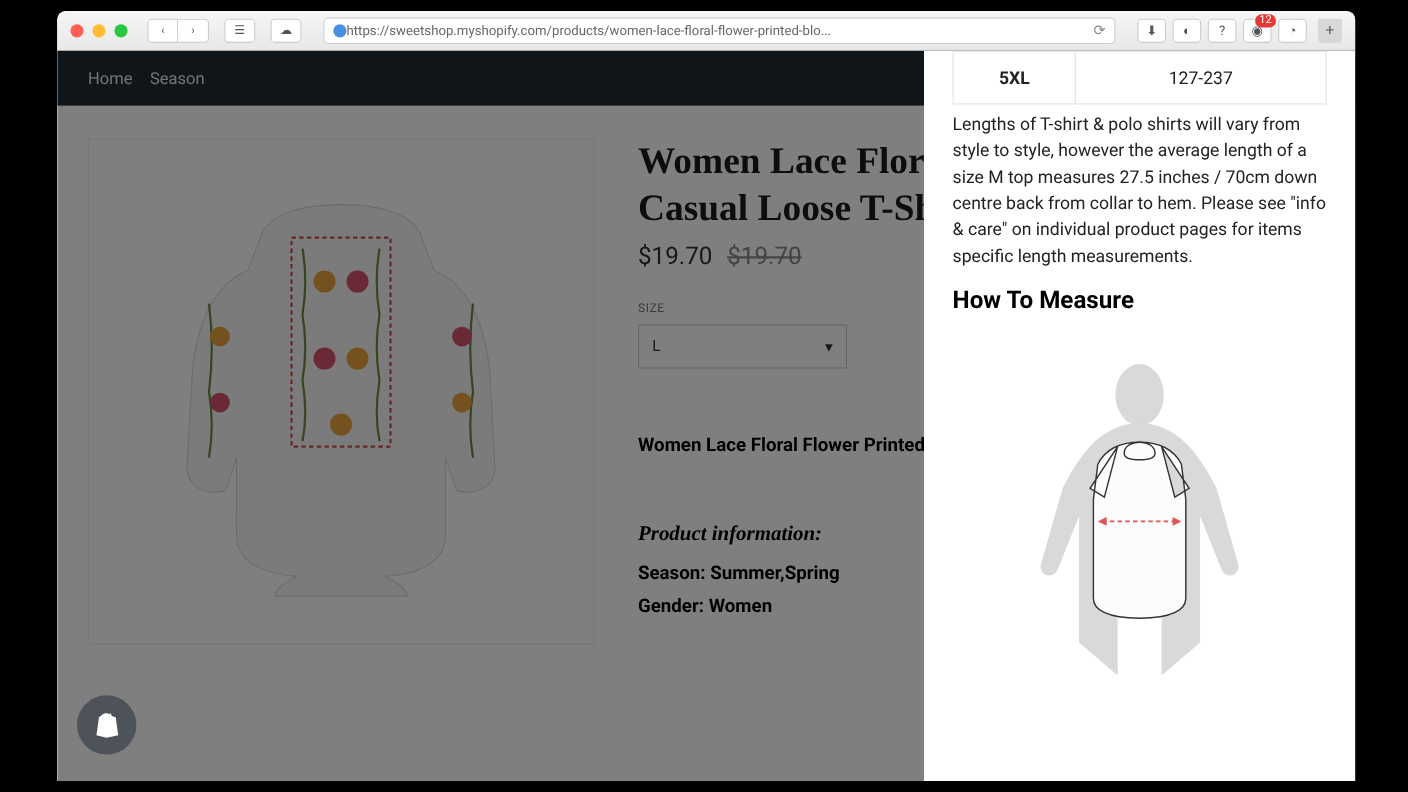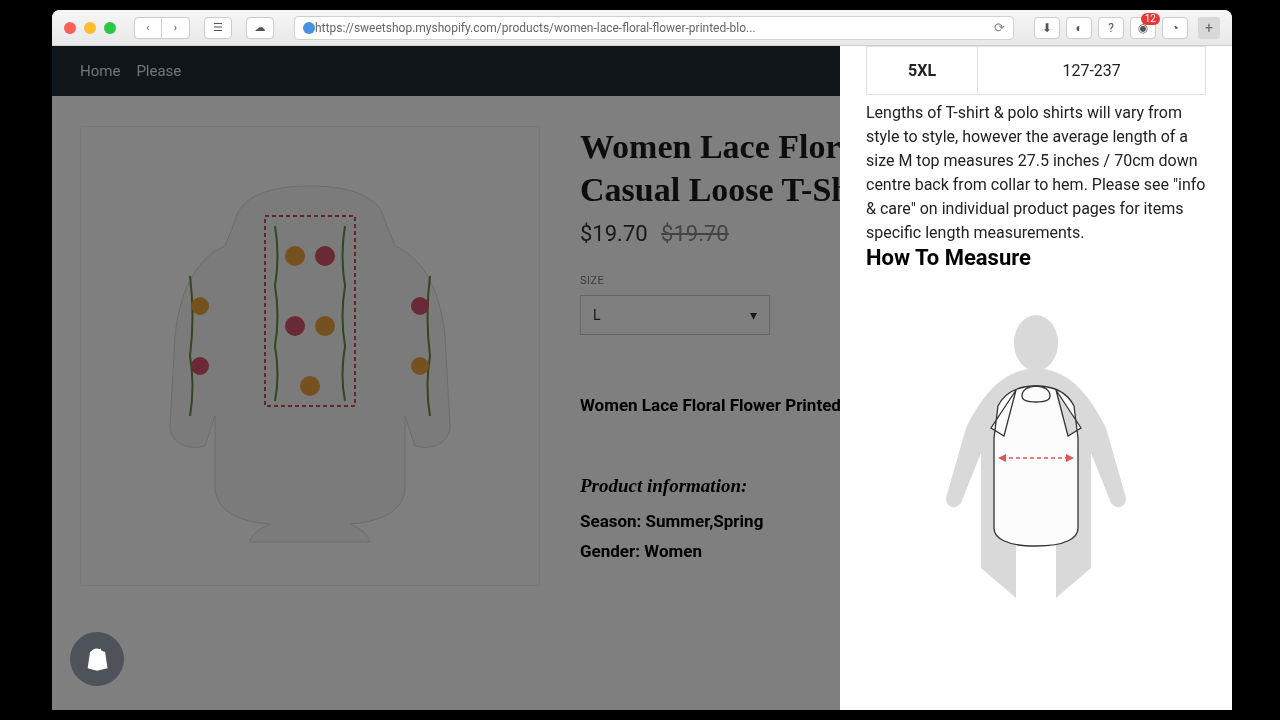--- a/index.html
+++ b/index.html
@@ -49,21 +49,21 @@
 
 
 .shopify-bubble { position:absolute; left:18px; bottom:24px; width:54px; height:54px; border-radius:50%; background:#4d5358; display:flex; align-items:center; justify-content:center; z-index:6; }
 .shopify-bubble svg { width:28px; height:28px; fill:#fff; }
 
 
 .drawer { position:absolute; top:0; right:0; width:392px; height:100%; background:#fff; z-index:10; padding:0 26px 20px; overflow:hidden; }
 .size-table { width:100%; border-collapse:collapse; margin-bottom:6px; }
 .size-table td { border:1px solid #e2e2e2; padding:14px 0; text-align:center; font-size:16px; color:#222; }
 .size-table td:first-child { font-weight:700; }
-.drawer-text { font-size:16px; line-height:1.5; color:#222; }
+.drawer-text { font-size:16px; line-height:1.5; color:#222; margin-bottom:16px; }
 .how-title { font-size:22px; font-weight:700; margin-bottom:28px; }
 .measure-fig { display:flex; justify-content:center; }
 .measure-fig svg { width:300px; height:300px; }
 </style>
 </head>
 <body>
 
 <div class="browser-window">
   <div class="browser-top">
     <div class="traffic-lights">
@@ -89,21 +89,21 @@
       <div class="ricon">◉<span class="badge">12</span></div>
       <div class="ricon">◔</div>
       <div class="plus-tab">+</div>
     </div>
   </div>
 
   <div class="viewport">
     <div class="page">
       <div class="site-header">
         <a>Home</a>
-        <a>Please</a>
+        <a>Season</a>
       </div>
       <div class="page-body">
         <div class="product-image">
           <svg viewBox="0 0 360 380">
             <path d="M180 20 C140 20 110 30 105 55 L95 80 C70 90 50 120 45 170 L40 260 C40 275 55 285 75 280 L85 250 L85 320 C85 340 100 355 140 358 C130 362 120 370 120 376 L240 376 C240 370 230 362 220 358 C260 355 275 340 275 320 L275 250 L285 280 C305 285 320 275 320 260 L315 170 C310 120 290 90 265 80 L255 55 C250 30 220 20 180 20 Z" fill="#f7f7f7" stroke="#d8d8d8" stroke-width="1"></path>
             <rect x="135" y="50" width="90" height="190" fill="none" stroke="#c94f4f" stroke-width="2" stroke-dasharray="4 3"></rect>
             <path d="M145 60 Q150 90 145 120 Q150 150 145 180 Q150 210 145 235" fill="none" stroke="#6a8a3a" stroke-width="2"></path>
             <path d="M215 60 Q210 90 215 120 Q210 150 215 180 Q210 210 215 235" fill="none" stroke="#6a8a3a" stroke-width="2"></path>
             <circle cx="165" cy="90" r="10" fill="#e8a33d"></circle>
               <circle cx="195" cy="90" r="10" fill="#d4546a"></circle>

